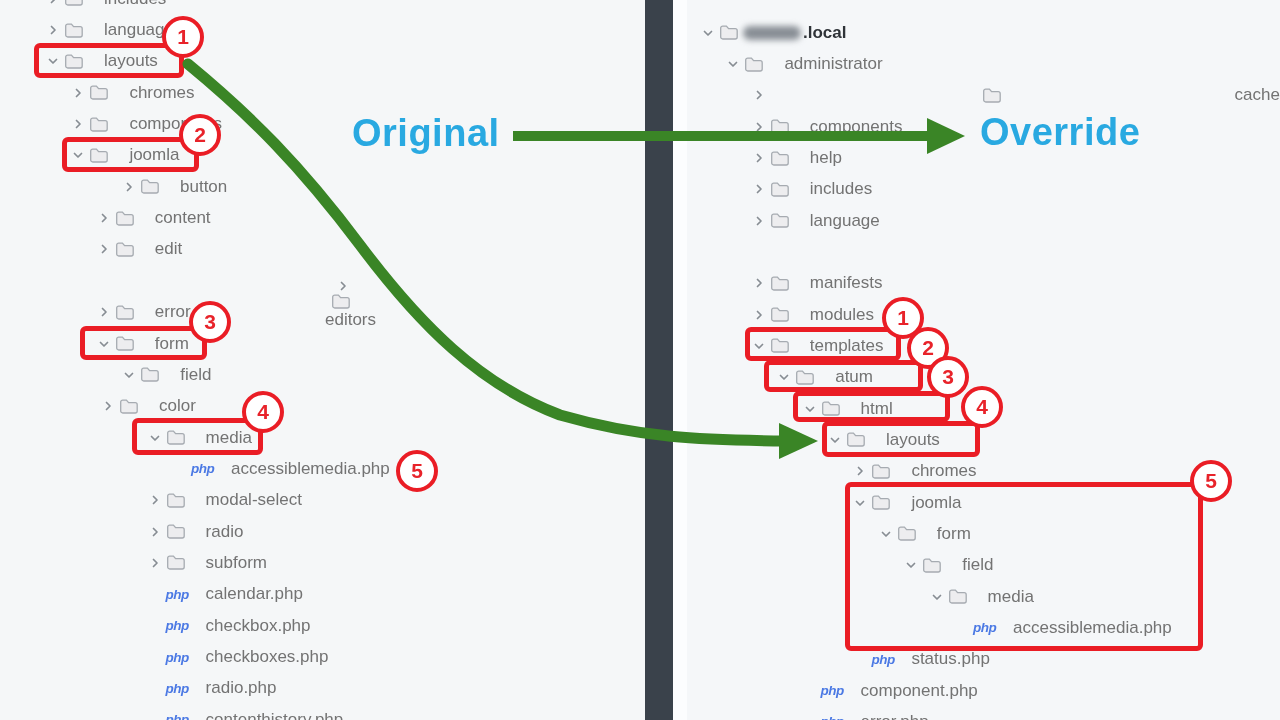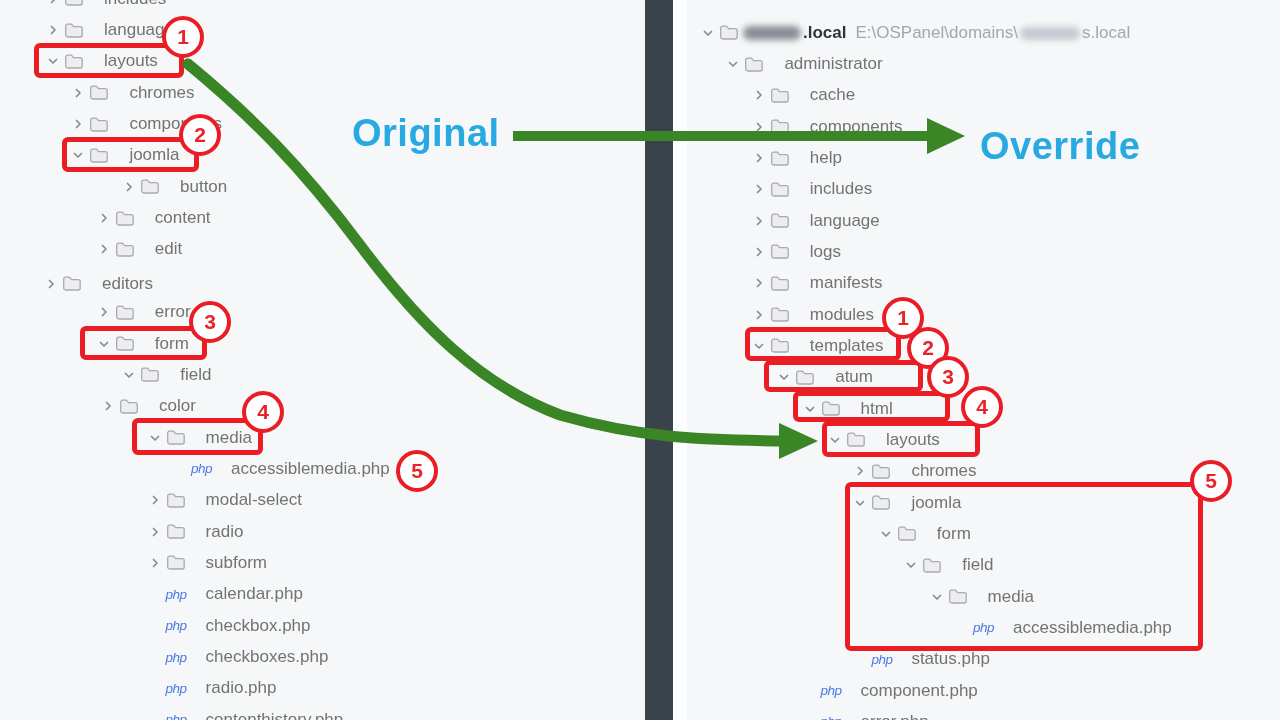--- a/index.html
+++ b/index.html
@@ -12,21 +12,21 @@
   #panel-gap{position:absolute;top:0;left:673px;width:14px;height:720px;background:#fcfdfe;}
   #right-panel{left:687px;width:593px;background:#f5f7f9;}
   
   .tree-row{position:absolute;left:0;width:100%;height:31.4px;display:flex;
             align-items:center;box-sizing:border-box;white-space:nowrap;}
   .slot-chev{width:22px;min-width:22px;display:flex;justify-content:center;align-items:center;}
   .slot-icon{width:24px;min-width:24px;display:flex;justify-content:flex-start;align-items:center;}
   .row-label{margin-left:16px;font-size:17px;color:#737373;}
   .row-label.bold{font-weight:bold;color:#2f3338;}
   .row-path{margin-left:9px;font-size:17px;color:#a0a7ae;}
-  .php-badge{font-style:italic;font-weight:normal;font-size:13.5px;color:#4b79e4;letter-spacing:-0.5px;}
+  .php-badge{font-style:italic;font-weight:bold;font-size:13.5px;color:#4b79e4;letter-spacing:-0.5px;}
   .blur-chip{display:inline-block;vertical-align:middle;border-radius:7px;filter:blur(3px);}
   .chip-dark{width:58px;height:14px;background:#888e95;margin-right:2px;}
   .chip-gray{width:60px;height:13px;background:#c3c9cf;margin:0 2px;}
   
   .rbox{position:absolute;border:5px solid #ea1d25;border-radius:6px;z-index:5;box-sizing:border-box;}
   .badge{position:absolute;width:42px;height:42px;box-sizing:border-box;border:4px solid #ea1d25;
          border-radius:50%;background:#fff;display:flex;align-items:center;justify-content:center;z-index:9;}
   .badge span{font-weight:bold;font-size:21px;color:#e8232a;}
   .big-label{position:absolute;font-weight:bold;font-size:38px;color:#29a9e1;letter-spacing:0.5px;z-index:6;}
   #arrow-layer{position:absolute;left:0;top:0;z-index:6;pointer-events:none;}
@@ -147,21 +147,21 @@
             <polyline points="5.5,3.5 9,7 5.5,10.5" fill="none" stroke="#878d93" stroke-width="1.7" stroke-linecap="round" stroke-linejoin="round"></polyline>
           </svg>
         </span>
         <span class="slot-icon">
           <svg width="20" height="17" viewBox="0 0 20 17">
             <path d="M1.7 4.1 C1.7 3 2.6 2.1 3.7 2.1 H7.4 L9.6 4.7 H16.2 C17.3 4.7 18.2 5.6 18.2 6.7 V13 C18.2 14.1 17.3 15 16.2 15 H3.7 C2.6 15 1.7 14.1 1.7 13 Z" fill="#ededef" stroke="#a6abb1" stroke-width="1.3"></path>
           </svg>
         </span>
         <span class="row-label">edit</span>
       </div>
-      <div class="tree-row" style="top: 268px; padding-left: 40px;">
+      <div class="tree-row" style="top: 279px; padding-left: 40px; flex-direction: column;">
         <span class="slot-chev">
           <svg width="14" height="14" viewBox="0 0 14 14">
             <polyline points="5.5,3.5 9,7 5.5,10.5" fill="none" stroke="#878d93" stroke-width="1.7" stroke-linecap="round" stroke-linejoin="round"></polyline>
           </svg>
         </span>
         <span class="slot-icon">
           <svg width="20" height="17" viewBox="0 0 20 17">
             <path d="M1.7 4.1 C1.7 3 2.6 2.1 3.7 2.1 H7.4 L9.6 4.7 H16.2 C17.3 4.7 18.2 5.6 18.2 6.7 V13 C18.2 14.1 17.3 15 16.2 15 H3.7 C2.6 15 1.7 14.1 1.7 13 Z" fill="#ededef" stroke="#a6abb1" stroke-width="1.3"></path>
           </svg>
         </span>
@@ -325,36 +325,35 @@
             <polyline points="3.5,5.5 7,9 10.5,5.5" fill="none" stroke="#878d93" stroke-width="1.7" stroke-linecap="round" stroke-linejoin="round"></polyline>
           </svg>
         </span>
         <span class="slot-icon">
           <svg width="20" height="17" viewBox="0 0 20 17">
             <path d="M1.7 4.1 C1.7 3 2.6 2.1 3.7 2.1 H7.4 L9.6 4.7 H16.2 C17.3 4.7 18.2 5.6 18.2 6.7 V13 C18.2 14.1 17.3 15 16.2 15 H3.7 C2.6 15 1.7 14.1 1.7 13 Z" fill="#ededef" stroke="#a6abb1" stroke-width="1.3"></path>
           </svg>
         </span>
         <span class="blur-chip chip-dark"></span>
         <span class="row-label bold" style="margin-left: 0px;">.local</span>
-        <span class="row-path"><span>E:\OSPanel\domains\</span><span class="blur-chip chip-gray"></span><span>s.local</span></span>
       </div>
       <div class="tree-row" style="top: 48.33px; padding-left: 35.4px;">
         <span class="slot-chev">
           <svg width="14" height="14" viewBox="0 0 14 14">
             <polyline points="3.5,5.5 7,9 10.5,5.5" fill="none" stroke="#878d93" stroke-width="1.7" stroke-linecap="round" stroke-linejoin="round"></polyline>
           </svg>
         </span>
         <span class="slot-icon">
           <svg width="20" height="17" viewBox="0 0 20 17">
             <path d="M1.7 4.1 C1.7 3 2.6 2.1 3.7 2.1 H7.4 L9.6 4.7 H16.2 C17.3 4.7 18.2 5.6 18.2 6.7 V13 C18.2 14.1 17.3 15 16.2 15 H3.7 C2.6 15 1.7 14.1 1.7 13 Z" fill="#ededef" stroke="#a6abb1" stroke-width="1.3"></path>
           </svg>
         </span>
         <span class="row-label">administrator</span>
       </div>
-      <div class="tree-row" style="top: 79.66px; padding-left: 60.8px;">
+      <div class="tree-row" style="top: 79.66px; padding-left: 60.8px; justify-content: space-between;">
         <span class="slot-chev">
           <svg width="14" height="14" viewBox="0 0 14 14">
             <polyline points="5.5,3.5 9,7 5.5,10.5" fill="none" stroke="#878d93" stroke-width="1.7" stroke-linecap="round" stroke-linejoin="round"></polyline>
           </svg>
         </span>
         <span class="slot-icon">
           <svg width="20" height="17" viewBox="0 0 20 17">
             <path d="M1.7 4.1 C1.7 3 2.6 2.1 3.7 2.1 H7.4 L9.6 4.7 H16.2 C17.3 4.7 18.2 5.6 18.2 6.7 V13 C18.2 14.1 17.3 15 16.2 15 H3.7 C2.6 15 1.7 14.1 1.7 13 Z" fill="#ededef" stroke="#a6abb1" stroke-width="1.3"></path>
           </svg>
         </span>
@@ -404,33 +403,20 @@
           <svg width="14" height="14" viewBox="0 0 14 14">
             <polyline points="5.5,3.5 9,7 5.5,10.5" fill="none" stroke="#878d93" stroke-width="1.7" stroke-linecap="round" stroke-linejoin="round"></polyline>
           </svg>
         </span>
         <span class="slot-icon">
           <svg width="20" height="17" viewBox="0 0 20 17">
             <path d="M1.7 4.1 C1.7 3 2.6 2.1 3.7 2.1 H7.4 L9.6 4.7 H16.2 C17.3 4.7 18.2 5.6 18.2 6.7 V13 C18.2 14.1 17.3 15 16.2 15 H3.7 C2.6 15 1.7 14.1 1.7 13 Z" fill="#ededef" stroke="#a6abb1" stroke-width="1.3"></path>
           </svg>
         </span>
         <span class="row-label">language</span>
-      </div>
-      <div class="tree-row" style="top: 236.31px; padding-left: 60.8px;">
-        <span class="slot-chev">
-          <svg width="14" height="14" viewBox="0 0 14 14">
-            <polyline points="5.5,3.5 9,7 5.5,10.5" fill="none" stroke="#878d93" stroke-width="1.7" stroke-linecap="round" stroke-linejoin="round"></polyline>
-          </svg>
-        </span>
-        <span class="slot-icon">
-          <svg width="20" height="17" viewBox="0 0 20 17">
-            <path d="M1.7 4.1 C1.7 3 2.6 2.1 3.7 2.1 H7.4 L9.6 4.7 H16.2 C17.3 4.7 18.2 5.6 18.2 6.7 V13 C18.2 14.1 17.3 15 16.2 15 H3.7 C2.6 15 1.7 14.1 1.7 13 Z" fill="#ededef" stroke="#a6abb1" stroke-width="1.3"></path>
-          </svg>
-        </span>
-        <span class="row-label">logs</span>
       </div>
       <div class="tree-row" style="top: 267.64px; padding-left: 60.8px;">
         <span class="slot-chev">
           <svg width="14" height="14" viewBox="0 0 14 14">
             <polyline points="5.5,3.5 9,7 5.5,10.5" fill="none" stroke="#878d93" stroke-width="1.7" stroke-linecap="round" stroke-linejoin="round"></polyline>
           </svg>
         </span>
         <span class="slot-icon">
           <svg width="20" height="17" viewBox="0 0 20 17">
             <path d="M1.7 4.1 C1.7 3 2.6 2.1 3.7 2.1 H7.4 L9.6 4.7 H16.2 C17.3 4.7 18.2 5.6 18.2 6.7 V13 C18.2 14.1 17.3 15 16.2 15 H3.7 C2.6 15 1.7 14.1 1.7 13 Z" fill="#ededef" stroke="#a6abb1" stroke-width="1.3"></path>
@@ -614,21 +600,21 @@
       <line x1="513" y1="136" x2="933" y2="136" stroke="#3a8526" stroke-width="10"></line>
       <polygon points="927,118 965,136 927,154" fill="#3a8526"></polygon>
     </g>
     <g>
       <path d="M 188 64 C 250 115, 300 165, 360 245 C 420 325, 480 385, 560 415 C 640 438, 700 440, 786 441" fill="none" stroke="#3a8526" stroke-width="11" stroke-linecap="round"></path>
       <polygon points="779,423 818,441 779,459" fill="#3a8526"></polygon>
     </g>
   </svg>
 
   <div class="big-label" style="left:352px;top:112px;text-align:right;">Original</div>
-  <div class="big-label" style="left:980px;top:125px;">Override</div>
+  <div class="big-label" style="left:980px;top:111px;">Override</div>
 
   <div class="badge" style="left:162px;top:16px;">
       <span>1</span>
     </div>
   <div class="badge" style="left:179px;top:114px;">
       <span>2</span>
     </div>
   <div class="badge" style="left:189px;top:301px;">
       <span>3</span>
     </div>

